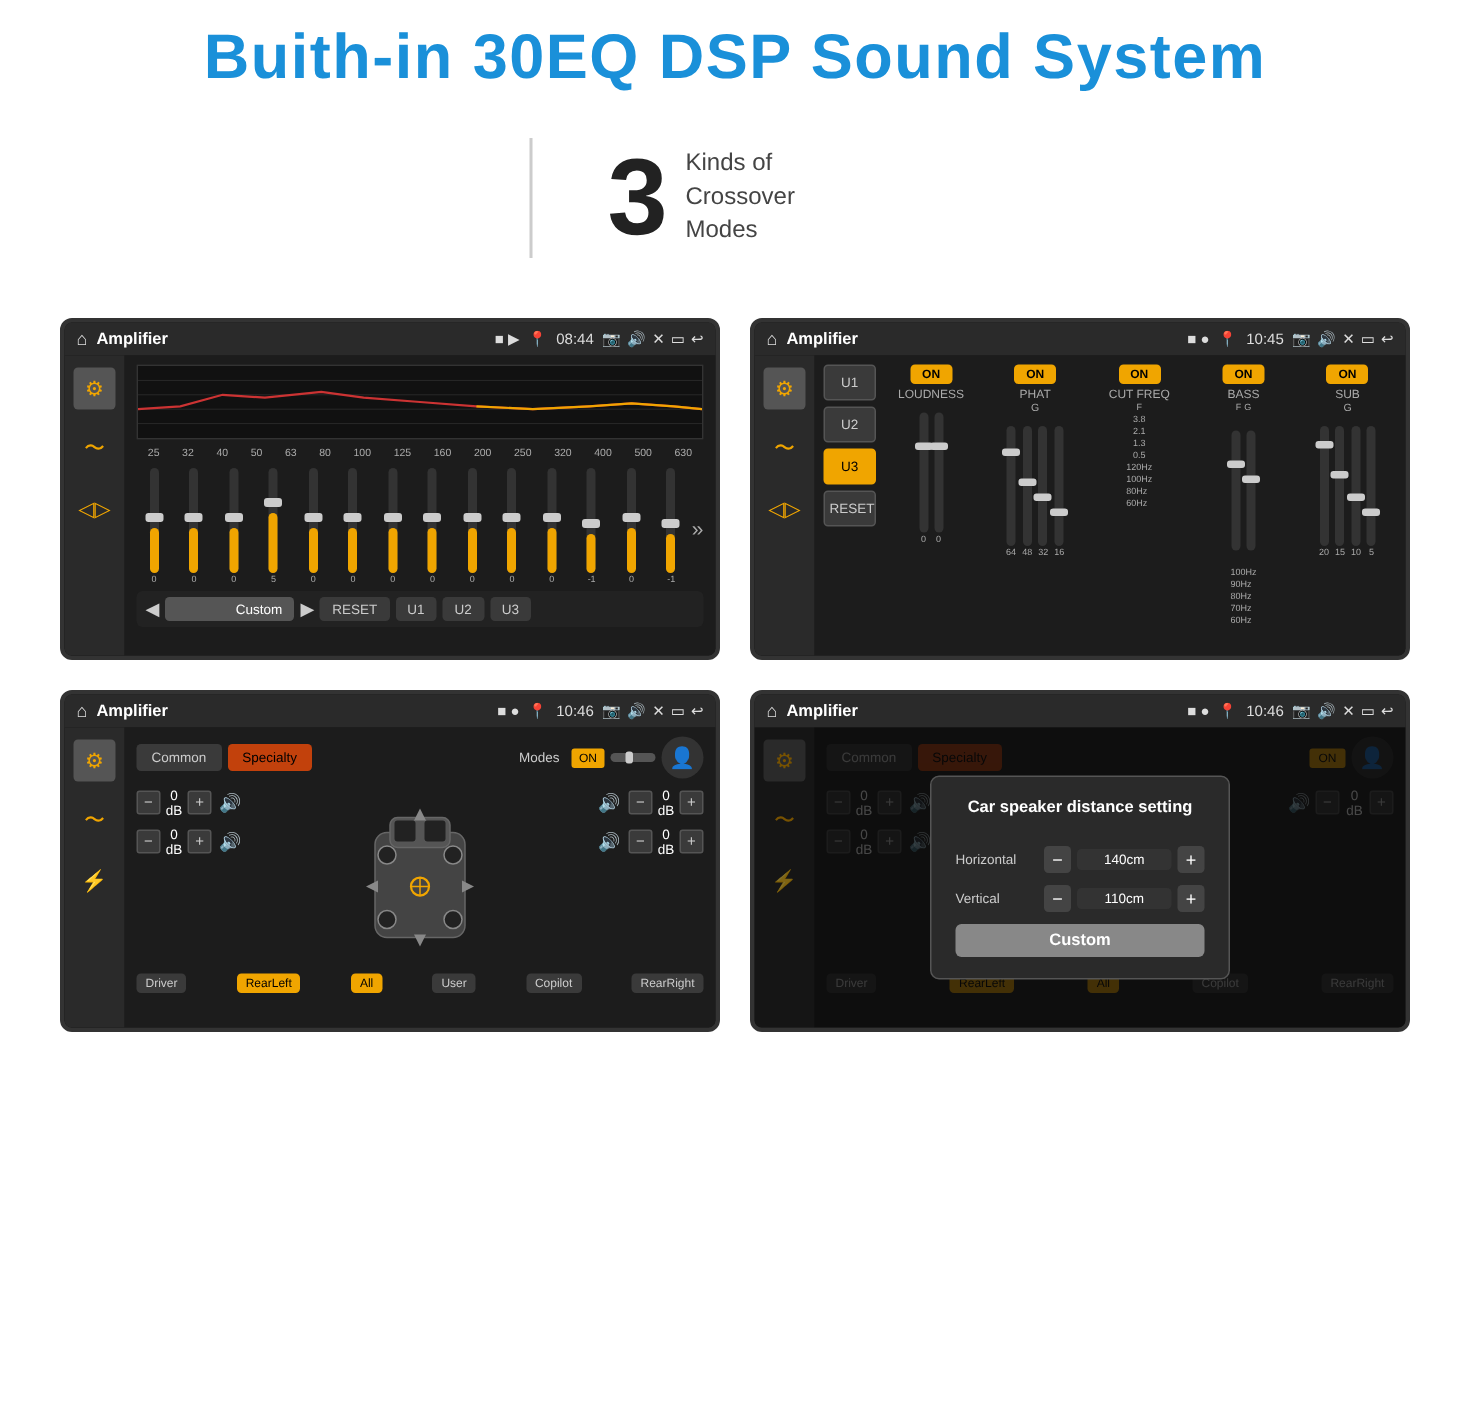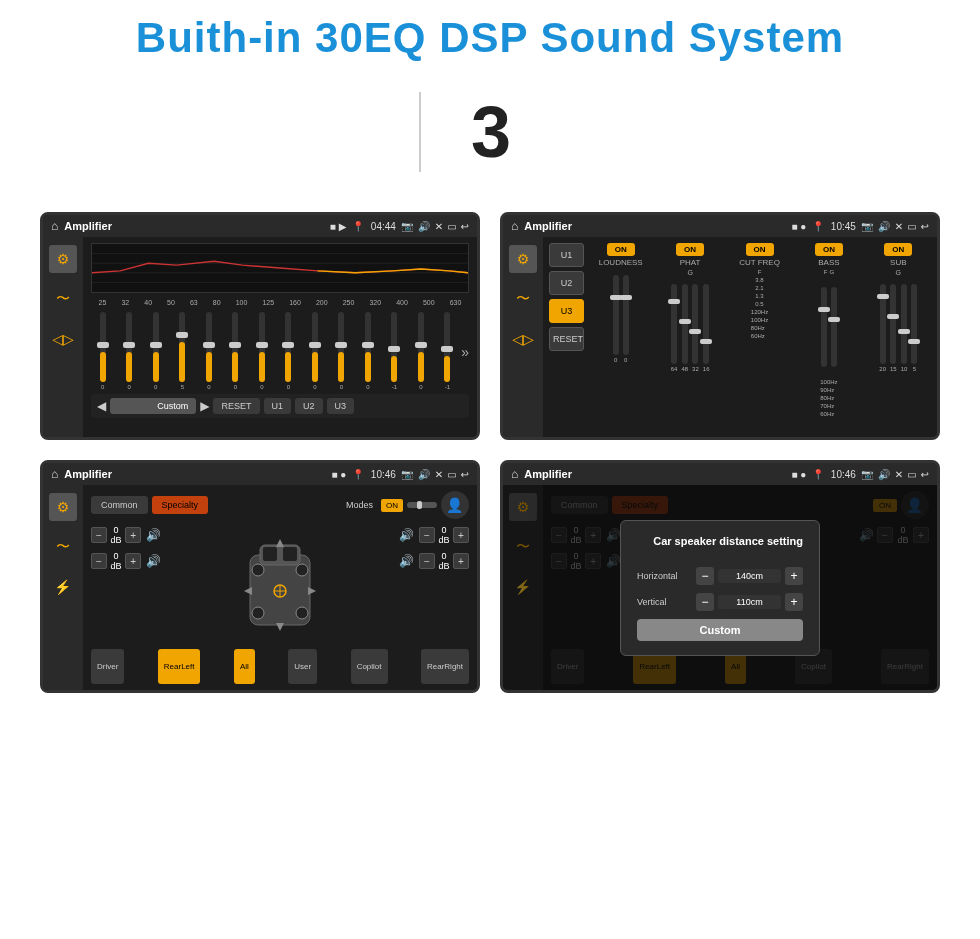--- a/index.html
+++ b/index.html
@@ -387,21 +387,21 @@
       display: flex;
       justify-content: space-between;
       margin-top: 4px;
       font-size: 8px;
       color: #aaa;
     }
     .bottom-label-btn {
       background: #3a3a3a;
       color: #ccc;
       font-size: 8px;
-      padding: 13px 6px;
+      padding: 2px 6px;
       border-radius: 3px;
       cursor: pointer;
     }
     .bottom-label-btn.active { background: #f0a500; color: #000; }
 
     
     .dialog-overlay {
       position: absolute;
       top: 0; left: 0; right: 0; bottom: 0;
       background: rgba(0,0,0,0.5);
@@ -413,21 +413,21 @@
     .dialog-box {
       background: #2a2a2a;
       border: 1px solid #555;
       border-radius: 6px;
       padding: 14px 16px;
       width: 200px;
     }
     .dialog-title {
       font-size: 11px;
       color: #fff;
-      text-align: right;
+      text-align: center;
       margin-bottom: 20px;
       font-weight: bold;
     }
     .dialog-row {
       display: flex;
       align-items: center;
       gap: 4px;
       margin-bottom: 8px;
     }
     .dialog-label {
@@ -479,32 +479,36 @@
   </style>
 </head>
 <body>
 
 <div class="page-title">Buith-in 30EQ DSP Sound System</div>
 
 <div class="stats-row">
   <div class="stat-divider"></div>
   <div class="stat-block">
     <span class="stat-number">3</span>
+    <div class="stat-label">
+      <span>Kinds of</span><br>
+      <span>Crossover Modes</span>
+    </div>
   </div>
 </div>
 
 <div class="screens-grid">
 
   <div class="screen-container">
     <div class="status-bar">
       <span class="home-icon">⌂</span>
       <span class="title">Amplifier</span>
       <span>■ ▶</span>
       <span>📍</span>
-      <span class="time">04:44</span>
+      <span class="time">08:44</span>
       <div class="status-icons">
         <span>📷</span>
         <span>🔊</span>
         <span>✕</span>
         <span>▭</span>
         <span>↩</span>
       </div>
     </div>
     <div class="screen-body">
       <div class="left-sidebar">

